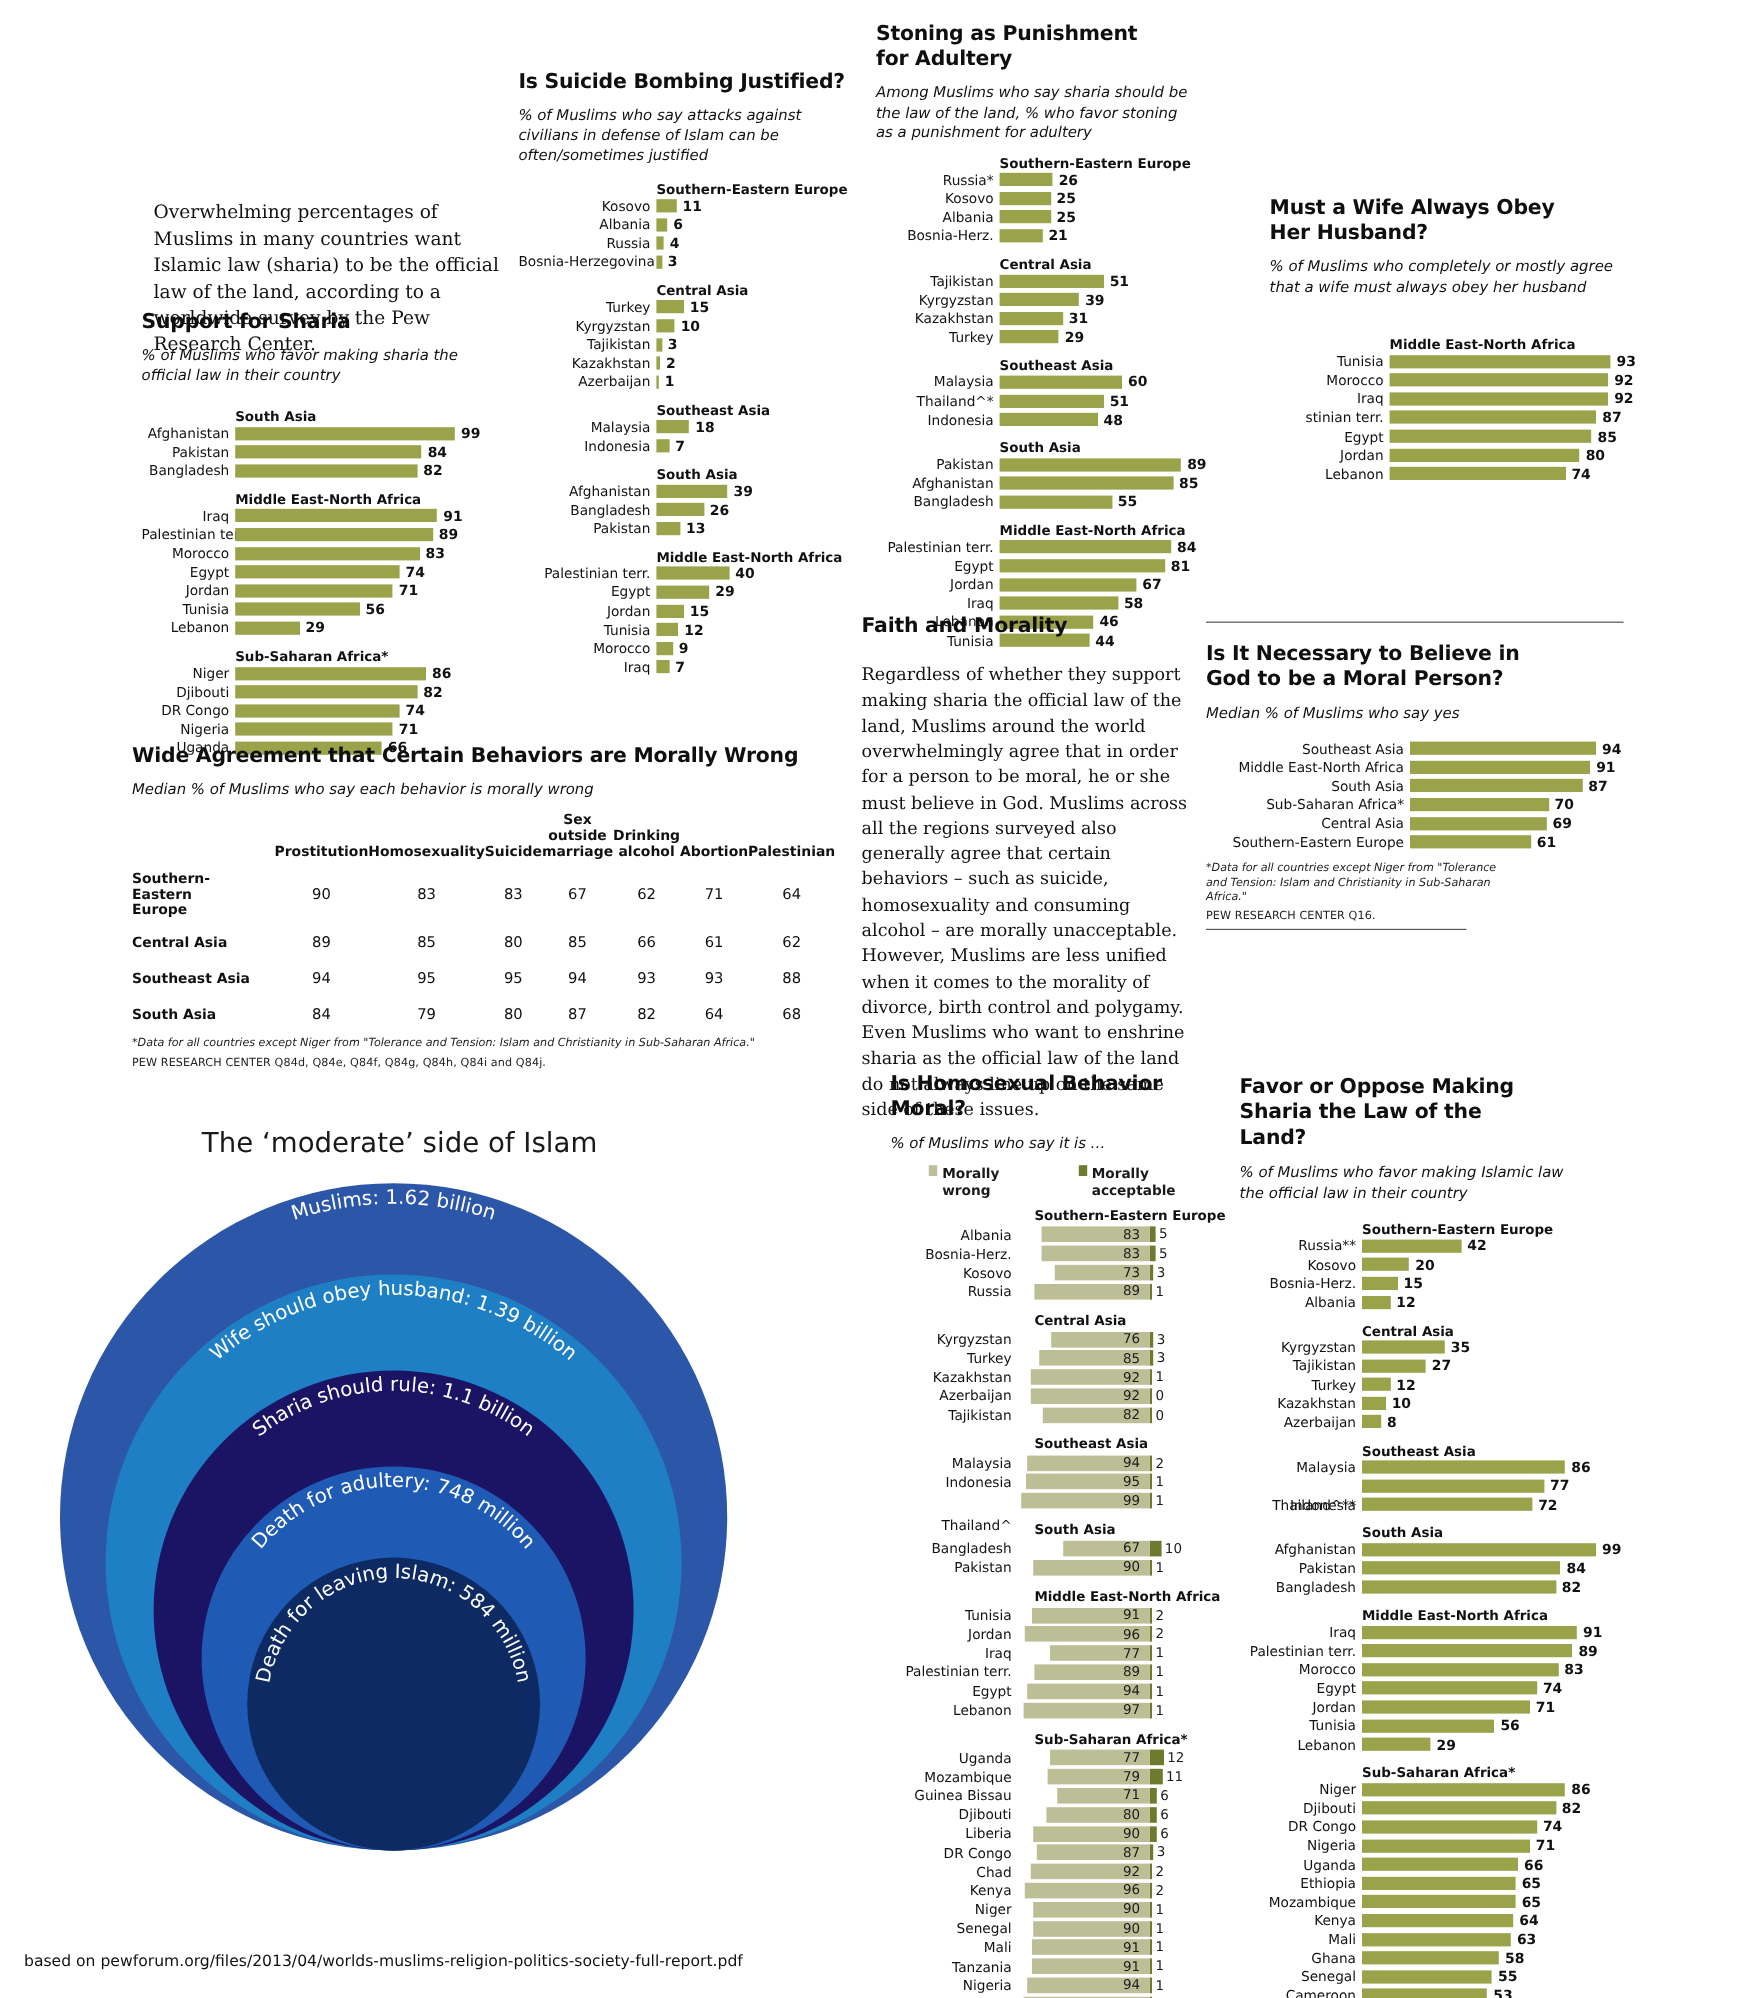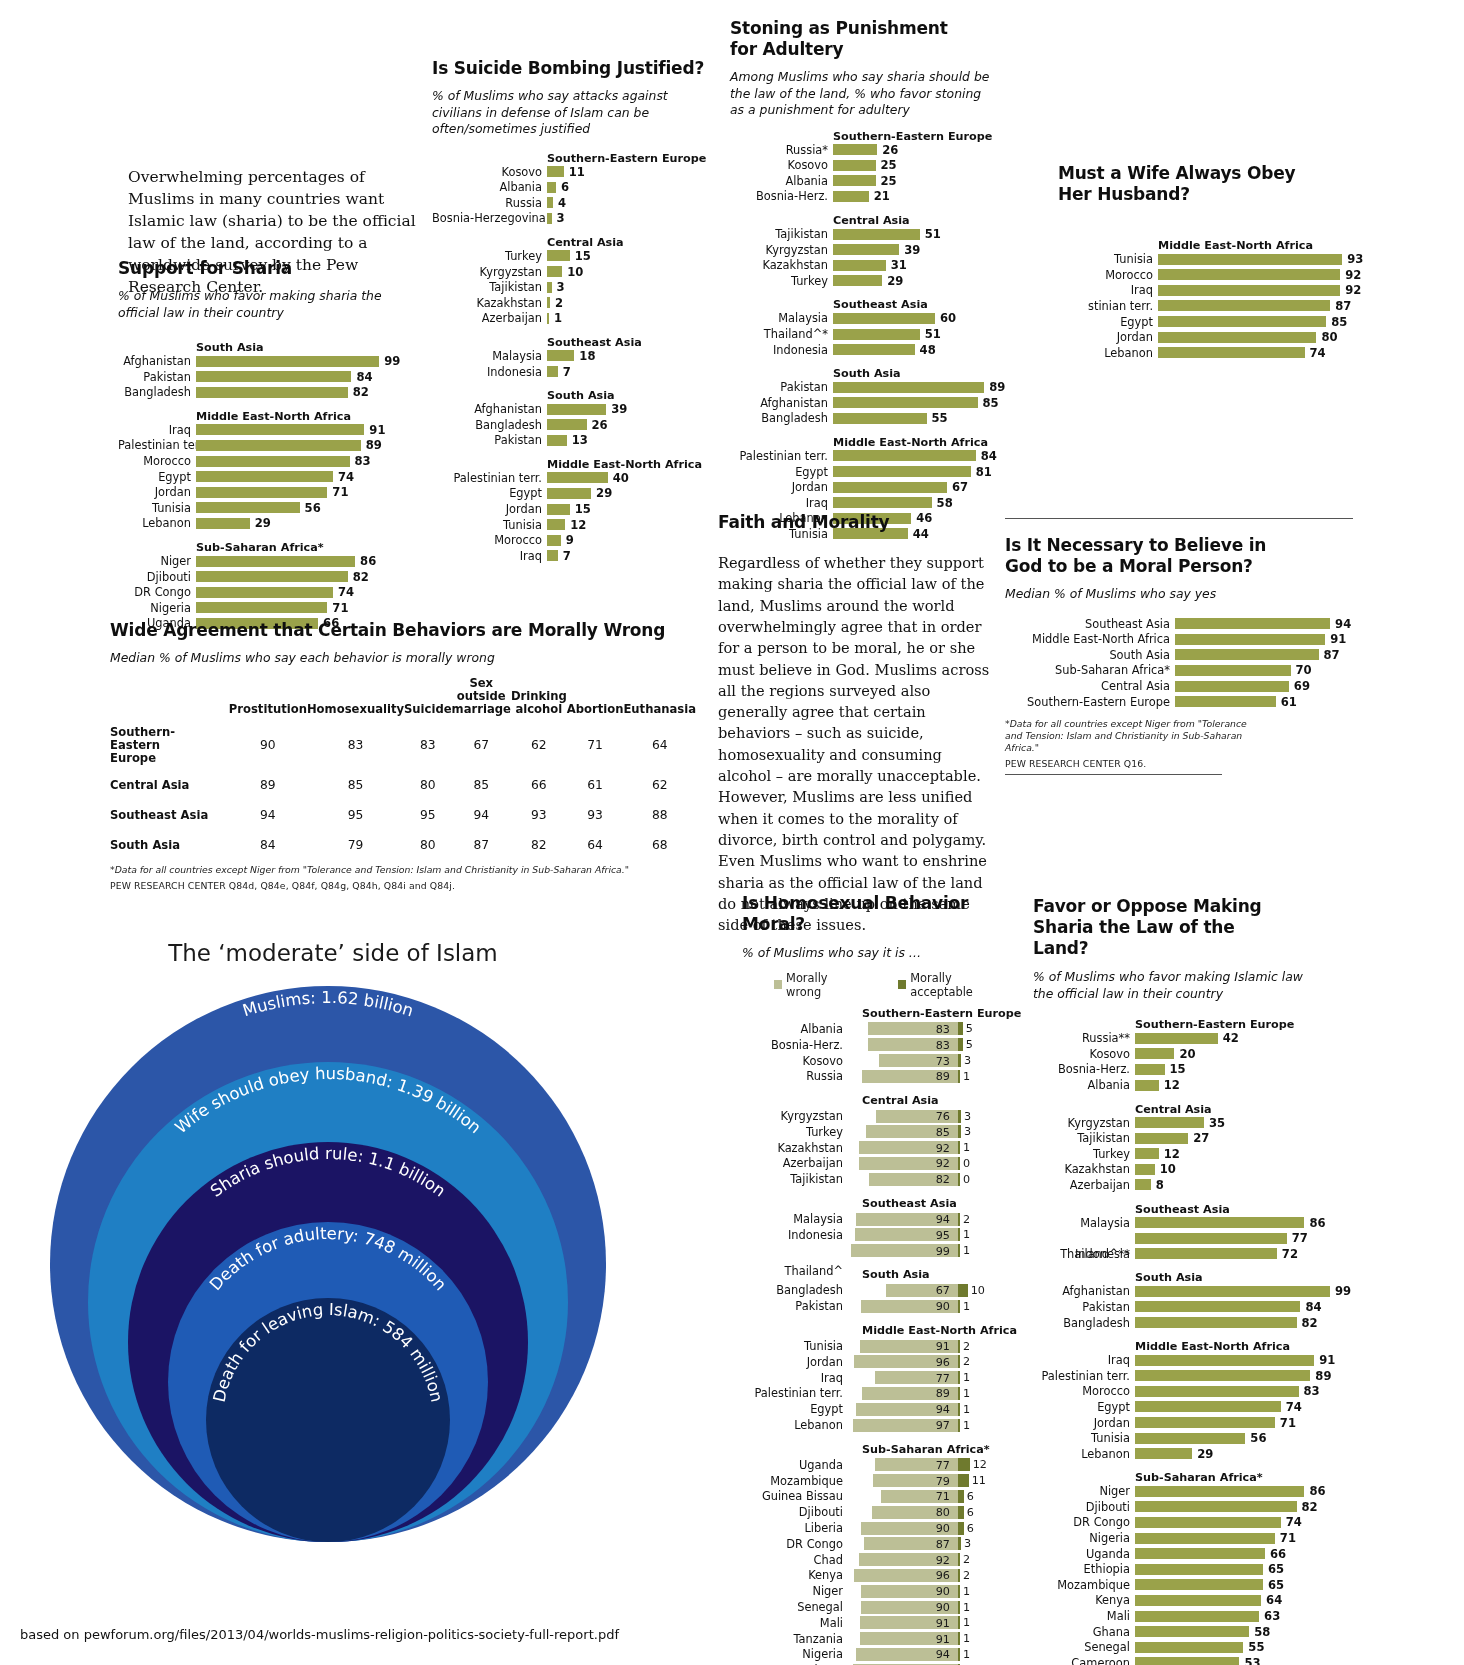--- a/index.html
+++ b/index.html
@@ -109,21 +109,21 @@
   .hrow .lnum {
     position:absolute; right:8px; top:50%; transform:translateY(-50%);
     font-size:11.2px; color:#1a1a1a; font-family:"DejaVu Sans", sans-serif;
   }
   .hrow .right { flex:0 0 auto; display:flex; align-items:center; }
   .hrow .rbar { height:13px; background:#6f7a2e; }
   .hrow .rnum {
     font-size:11.2px; color:#1a1a1a; padding-left:3px;
     font-family:"DejaVu Sans", sans-serif; white-space:nowrap;
   }
-  .legend { display:flex; align-items:center; font-size:11.4px; font-family:"DejaVu Sans", sans-serif;}
+  .legend { display:flex; font-size:11.4px; font-family:"DejaVu Sans", sans-serif;font-weight:bold;}
   .sw { width:9px; height:9px; display:inline-block; margin-right:4px; }
 
   
   table.moral { border-collapse:collapse; }
   table.moral th {
     font-family:"DejaVu Sans", sans-serif;
     font-weight:bold; font-size:11.6px; color:#111;
     vertical-align:bottom; padding:0 0 4px 0; line-height:1.12;
   }
   table.moral td {
@@ -613,20 +613,21 @@
         <div class="barwrap">
           <div class="bar" style="width: 74.8px; background: rgb(154, 162, 74);"></div>
           <div class="val">44</div>
         </div>
       </div>
     </div>
 </div>
 
 <div class="abs" style="left:1058px; top:163px; width:300px;">
   <div class="chart-title" style="width:265px;">Must a Wife Always Obey Her Husband?</div>
+  <div class="chart-sub" style="margin-top:9px; width:296px;">% of Muslims who completely or mostly agree that a wife must always obey her husband</div>
   <div id="wo-bars" style="margin-top:32px;">
       <div class="grp-row">
         <div class="grp-pad" style="width: 100px;"></div>
         <div class="grp-head">Middle East-North Africa</div>
       </div>
       <div class="row">
         <div class="lab" style="width: 100px;">Tunisia</div>
         <div class="barwrap">
           <div class="bar" style="width: 184.14px; background: rgb(154, 162, 74);"></div>
           <div class="val">93</div>
@@ -683,21 +684,21 @@
   <table class="moral" style="margin-top:10px; width:586px;">
     <thead>
         <tr id="moral-head">
           <th style="width: 125px;"></th>
           <th style="text-align: left;">Prostitution</th>
           <th style="text-align: center;">Homosexuality</th>
           <th style="text-align: center;">Suicide</th>
           <th style="text-align: center;">Sex<br>outside marriage</th>
           <th style="text-align: center;">Drinking<br>alcohol</th>
           <th style="text-align: left;">Abortion</th>
-          <th style="text-align: center;">Euthanasia</th>
+          <th style="text-align: center;">Palestinian</th>
         </tr>
       </thead>
     <tbody id="moral-body">
         <tr>
           <td class="rowhead">Southern-Eastern<br>Europe</td>
           <td>90</td>
           <td>83</td>
           <td>83</td>
           <td>67</td>
           <td>62</td>

